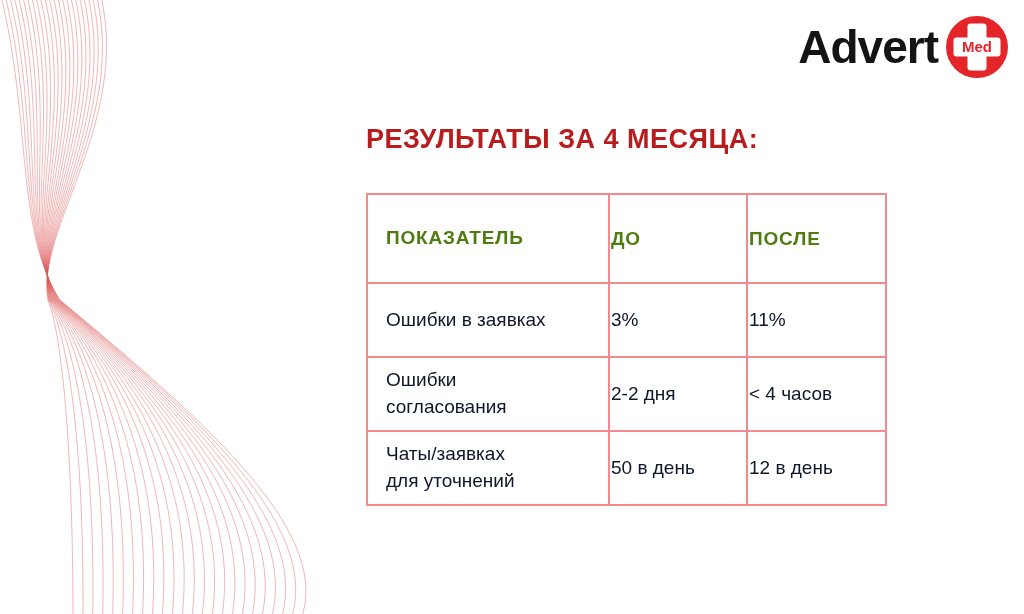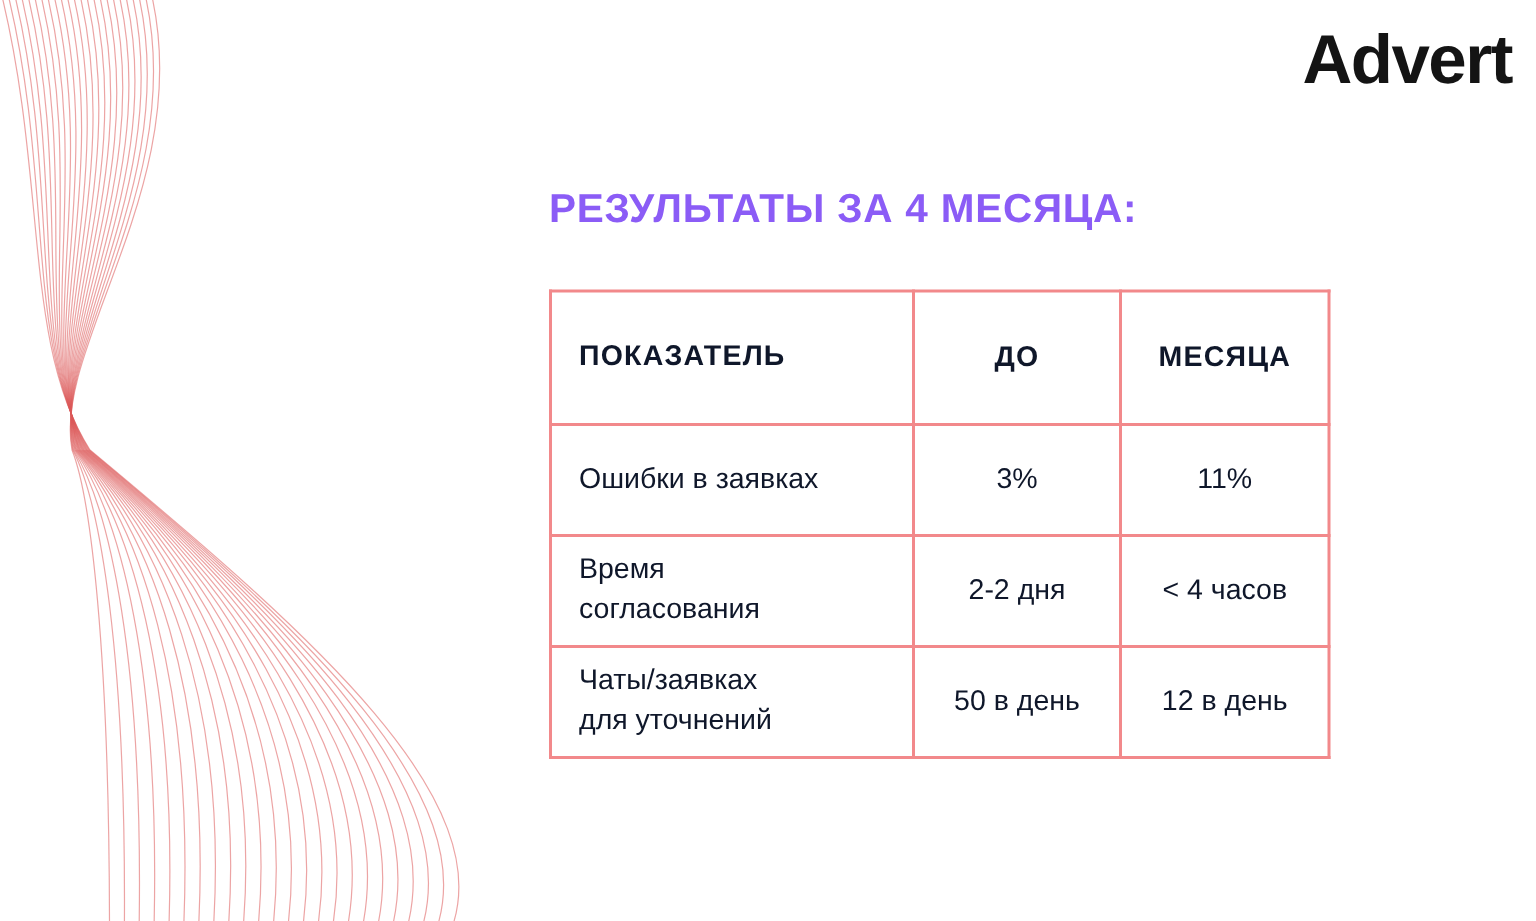--- a/index.html
+++ b/index.html
@@ -74,56 +74,56 @@
     letter-spacing: 0;
   }
   
   .page-title {
     position: absolute;
     left: 366px;
     top: 124px;
     margin: 0;
     font-size: 27px;
     font-weight: bold;
-    color: #8b5cf6;
+    color: #b91c1c;
     letter-spacing: 0.5px;
   }
   
   .results-table {
     position: absolute;
     left: 366px;
     top: 193px;
     border-collapse: collapse;
     table-layout: fixed;
   }
   .results-table th, .results-table td {
     border: 2px solid #f2898b;
     color: #0f172a;
     font-size: 19px;
     vertical-align: middle;
     background: #ffffff;
   }
   .results-table th {
     height: 85px;
     font-weight: bold;
-    color: #0f172a;
+    color: #4d7c0f;
     letter-spacing: 0.8px;
   }
   .results-table td { height: 70px; }
   .col-indicator { width: 208px; }
   .col-before    { width: 134px; }
   .col-after     { width: 135px; }
   .cell-left {
     text-align: left;
     padding-left: 18px;
     padding-right: 14px;
     white-space: pre-line;
     line-height: 1.4;
   }
-  .cell-center { text-align: center; }
+  .cell-center { text-align: left; }
 </style>
 </head>
 <body>
 
 <div class="stage">
 
   <div class="wave-wrap">
     <svg id="wave-svg" width="340" height="614" viewBox="0 0 340 614" xmlns="http://www.w3.org/2000/svg">
         <path d="M 0.0 -8 C 32.0 120, 15.0 230, 60.0 300 C 210.0 425.0, 335.0 535.0, 300.0 622" fill="none" stroke="#dd5a5a" stroke-width="0.8" opacity="0.55"></path>
         <path d="M 4.3 -8 C 36.3 120, 15.9 230, 59.5 300 C 203.5 420.9, 323.6 530.4, 290.1 622" fill="none" stroke="#dd5a5a" stroke-width="0.8" opacity="0.55"></path>
@@ -147,40 +147,45 @@
         <path d="M 82.6 -8 C 114.6 120, 31.5 230, 50.1 300 C 86.1 346.5, 118.6 448.3, 112.5 622" fill="none" stroke="#dd5a5a" stroke-width="0.8" opacity="0.55"></path>
         <path d="M 87.0 -8 C 119.0 120, 32.4 230, 49.6 300 C 79.6 342.4, 107.2 443.7, 102.6 622" fill="none" stroke="#dd5a5a" stroke-width="0.8" opacity="0.55"></path>
         <path d="M 91.3 -8 C 123.3 120, 33.3 230, 49.0 300 C 73.0 338.3, 95.8 439.1, 92.7 622" fill="none" stroke="#dd5a5a" stroke-width="0.8" opacity="0.55"></path>
         <path d="M 95.7 -8 C 127.7 120, 34.1 230, 48.5 300 C 66.5 334.1, 84.4 434.6, 82.9 622" fill="none" stroke="#dd5a5a" stroke-width="0.8" opacity="0.55"></path>
         <path d="M 100.0 -8 C 132.0 120, 35.0 230, 48.0 300 C 60.0 330.0, 73.0 430.0, 73.0 622" fill="none" stroke="#dd5a5a" stroke-width="0.8" opacity="0.55"></path>
       </svg>
   </div>
 
   <div class="logo">
     <span class="logo-text">Advert</span>
+    <span class="logo-badge">
+      <span class="cross-v"></span>
+      <span class="cross-h"></span>
+      <span class="logo-badge-label">Med</span>
+    </span>
   </div>
 
   <h1 class="page-title">РЕЗУЛЬТАТЫ ЗА 4 МЕСЯЦА:</h1>
 
   <table class="results-table">
     <thead>
       <tr>
         <th class="col-indicator cell-left">ПОКАЗАТЕЛЬ</th>
         <th class="col-before cell-center">ДО</th>
-        <th class="col-after cell-center">МЕСЯЦА</th>
+        <th class="col-after cell-center">ПОСЛЕ</th>
       </tr>
     </thead>
     <tbody>
       <tr>
         <td class="cell-left">Ошибки в заявках</td>
         <td class="cell-center">3%</td>
         <td class="cell-center">11%</td>
       </tr>
       <tr>
-        <td class="cell-left">Время
+        <td class="cell-left">Ошибки
 согласования</td>
         <td class="cell-center">2-2 дня</td>
         <td class="cell-center">&lt; 4 часов</td>
       </tr>
       <tr>
         <td class="cell-left">Чаты/заявках
 для уточнений</td>
         <td class="cell-center">50 в день</td>
         <td class="cell-center">12 в день</td>
       </tr>

